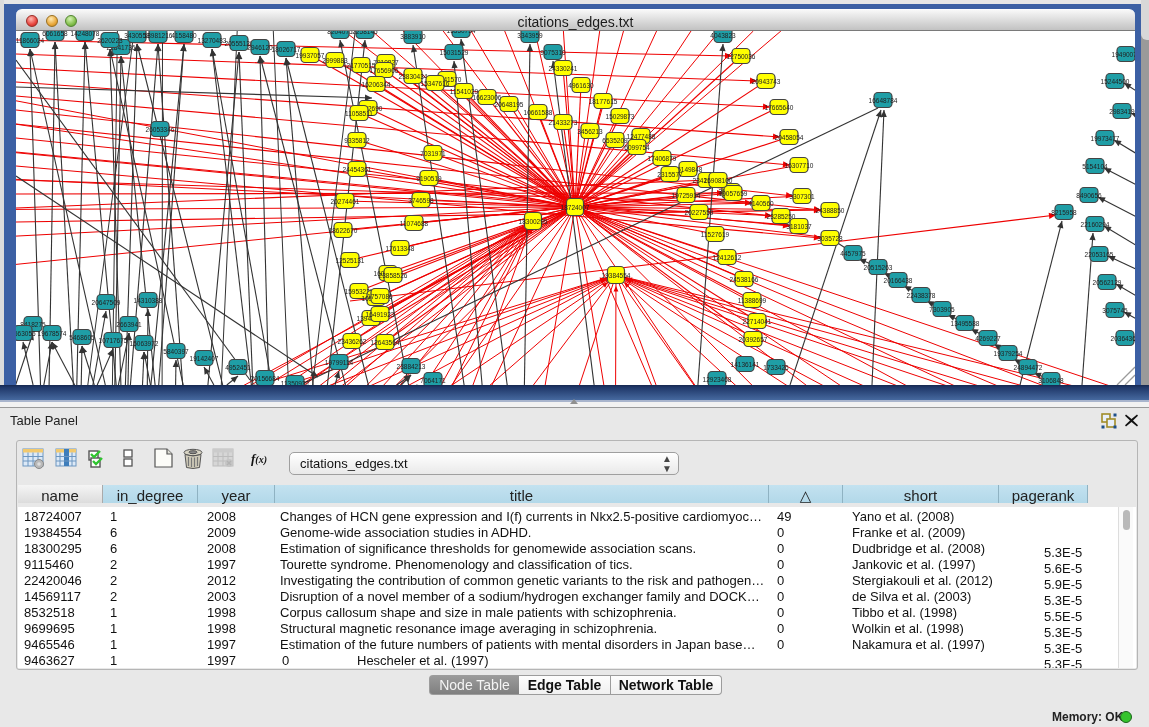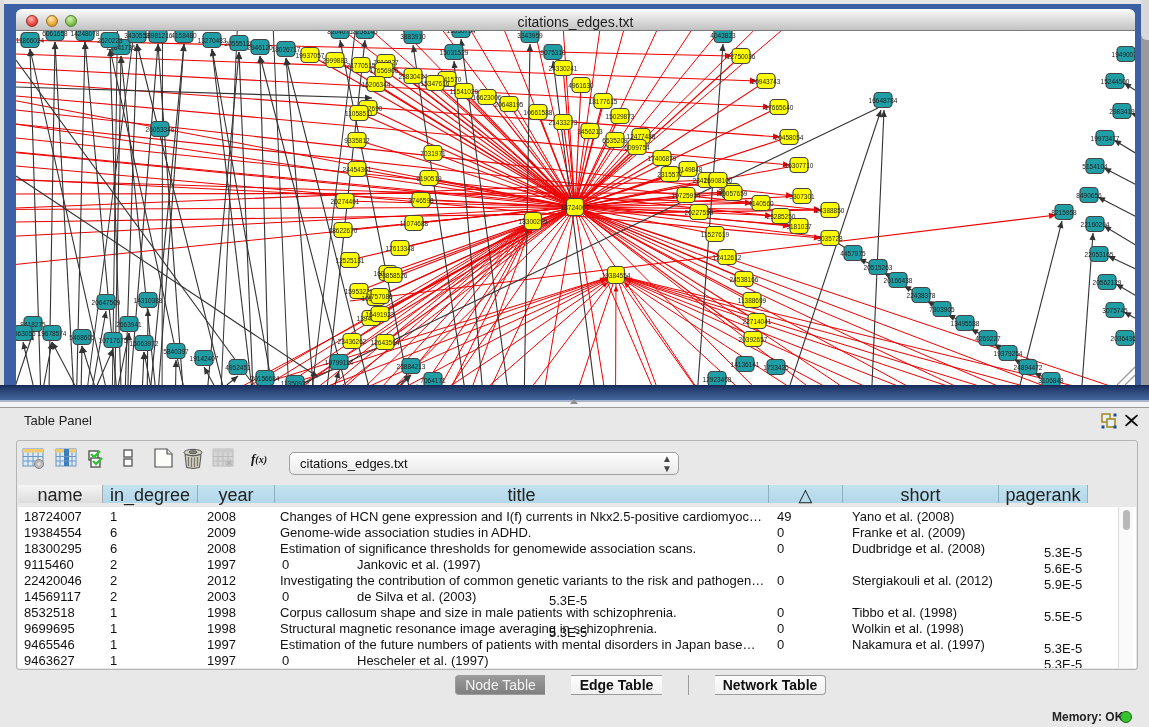--- a/index.html
+++ b/index.html
@@ -13,42 +13,42 @@
 .band3{position:absolute;left:0;top:402px;width:1149px;height:5px;background:#f2f2f2;}
 .caret{position:absolute;left:570px;top:399px;width:0;height:0;border-left:4px solid transparent;border-right:4px solid transparent;border-bottom:5px solid #909090;}
 .titlebar{position:absolute;left:0;top:0;width:1119px;height:22px;border-radius:6px 6px 0 0;background:linear-gradient(#f8f8f8,#d2d2d2 70%,#c2c2c2);border-top:1px solid #fdfdfd;border-bottom:1px solid #7a7a7a;}
 .title{position:absolute;left:0;top:4px;width:100%;text-align:center;font-size:14px;color:#1c1c1c;}
 .tl{position:absolute;top:5px;width:12px;height:12px;border-radius:50%;}
 .tl.r{left:10px;background:radial-gradient(circle at 4px 3px,#ffb9b2,#e8463f 60%,#b5231d);border:1px solid #9a2a24;}
 .tl.y{left:30px;background:radial-gradient(circle at 4px 3px,#ffe9b0,#e9a83a 60%,#c07f17);border:1px solid #996f1e;}
 .tl.g{left:49px;background:radial-gradient(circle at 4px 3px,#d4f3b4,#84bf4c 60%,#56962a);border:1px solid #518430;}
 .canvas{position:absolute;left:0;top:22px;width:1119px;height:354px;background:#fff;overflow:hidden;}
 .panel{position:absolute;left:0;top:407px;width:1149px;height:320px;background:#e8e8e8;border-top:1px solid #9a9a9a;}
-.ptitle{position:absolute;left:10px;top:5px;font-size:13px;color:#222;margin-left:14px;}
+.ptitle{position:absolute;left:10px;top:5px;font-size:13px;color:#222;}
 .pico{position:absolute;top:5px;}
 .tblbox{position:absolute;left:16px;top:32px;width:1122px;height:230px;background:#e8e8e8;border:1px solid #b5b5b5;border-radius:3px;padding-left:9px;}
 .toolbar{position:absolute;left:0;top:0;width:100%;height:37px;}
 .combo{position:absolute;left:272px;top:11px;width:390px;height:23px;background:linear-gradient(#ffffff,#e9e9e9);border:1px solid #9f9f9f;border-radius:5px;font-size:13px;color:#111;line-height:21px;padding-left:10px;}
 .combo .ar{position:absolute;right:6px;top:1px;font-size:10px;color:#444;line-height:10px;}
-.thead{position:absolute;left:1px;top:44px;height:18px;display:flex;font-size:18px;color:#222;}
+.thead{position:absolute;left:1px;top:44px;height:18px;display:flex;font-size:15px;color:#222;}
 .thead div{border-right:1px solid #8fb2c2;background:linear-gradient(#c3e2f0,#b2d8e9);text-align:center;line-height:21px;}
 .thead .h1{width:85px;background:linear-gradient(#f5f5f5,#dcdcdc);border-right:1px solid #aaa;}
 .tbody{position:absolute;left:1px;top:66px;width:1118px;height:161px;background:#fff;overflow:hidden;font-size:13px;color:#111;padding-top:2px;}
 .tr{display:flex;height:16px;line-height:16px;white-space:nowrap;}
 .c1{width:86px;padding-left:6px;flex:none;}
 .c2{width:96px;padding-left:6px;flex:none;}
 .c3{width:76px;padding-left:7px;flex:none;}
 .c4{width:495px;padding-left:4px;flex:none;overflow:hidden;}
 .c5{width:75px;padding-left:6px;flex:none;}
 .c6{width:157px;padding-left:6px;flex:none;}
 .c7{width:90px;padding-left:41px;flex:none;margin-top:36px;}
 .vsb{position:absolute;right:4px;top:66px;width:15px;height:161px;background:#fafafa;border-left:1px solid #ddd;}
 .vsb .th{position:absolute;left:4px;top:3px;width:7px;height:20px;background:#b9b9b9;border-radius:4px;}
 .seg{position:absolute;left:429px;top:267px;height:20px;display:flex;font-size:14px;font-weight:bold;}
-.seg div{height:20px;line-height:19px;text-align:center;background:linear-gradient(#fdfdfd,#f0f0f0);border-top:1px solid #9c9c9c;border-bottom:1px solid #9c9c9c;color:#111;margin-left:26px;}
+.seg div{height:20px;line-height:19px;text-align:center;background:linear-gradient(#fdfdfd,#f0f0f0);border-top:1px solid #9c9c9c;border-bottom:1px solid #9c9c9c;color:#111;}
 .seg .s1{border-radius:4px 0 0 4px;border-left:1px solid #9c9c9c;background:linear-gradient(#9a9a9a,#7f7f7f);color:#f4f4f4;font-weight:normal;}
 .seg .s3{border-radius:0 4px 4px 0;border-right:1px solid #9c9c9c;}
 .seg .sep{width:1px;padding:0;background:#9c9c9c;}
 .mem{position:absolute;left:1052px;top:302px;font-size:12px;color:#222;font-weight:bold;}
 .memdot{position:absolute;left:1120px;top:303px;width:12px;height:12px;border-radius:50%;background:#35c42d;border:1.5px solid #1c641c;}
 </style></head><body>
 <div class="topstrip"></div>
 <div class="leftstrip"></div>
 <div class="win">
   <div class="canvas"><svg width="1119" height="355" viewBox="0 0 1119 355">
@@ -876,37 +876,39 @@
           <div class="c3">2008</div>
           <div class="c4">Estimation of significance thresholds for genomewide association scans.</div>
           <div class="c5">0</div>
           <div class="c6">Dudbridge et al. (2008)</div>
           <div class="c7">5.9E-5</div>
         </div>
 <div class="tr">
           <div class="c1">9115460</div>
           <div class="c2">2</div>
           <div class="c3">1997</div>
+          <div class="c4">Tourette syndrome. Phenomenology and classification of tics.</div>
           <div class="c5">0</div>
           <div class="c6">Jankovic et al. (1997)</div>
           <div class="c7">5.3E-5</div>
         </div>
 <div class="tr">
           <div class="c1">22420046</div>
           <div class="c2">2</div>
           <div class="c3">2012</div>
           <div class="c4">Investigating the contribution of common genetic variants to the risk and pathogen…</div>
           <div class="c5">0</div>
           <div class="c6">Stergiakouli et al. (2012)</div>
           <div class="c7">5.5E-5</div>
         </div>
 <div class="tr">
           <div class="c1">14569117</div>
           <div class="c2">2</div>
           <div class="c3">2003</div>
+          <div class="c4">Disruption of a novel member of a sodium/hydrogen exchanger family and DOCK…</div>
           <div class="c5">0</div>
           <div class="c6">de Silva et al. (2003)</div>
           <div class="c7">5.3E-5</div>
         </div>
 <div class="tr">
           <div class="c1">8532518</div>
           <div class="c2">1</div>
           <div class="c3">1998</div>
           <div class="c4">Corpus callosum shape and size in male patients with schizophrenia.</div>
           <div class="c5">0</div>

